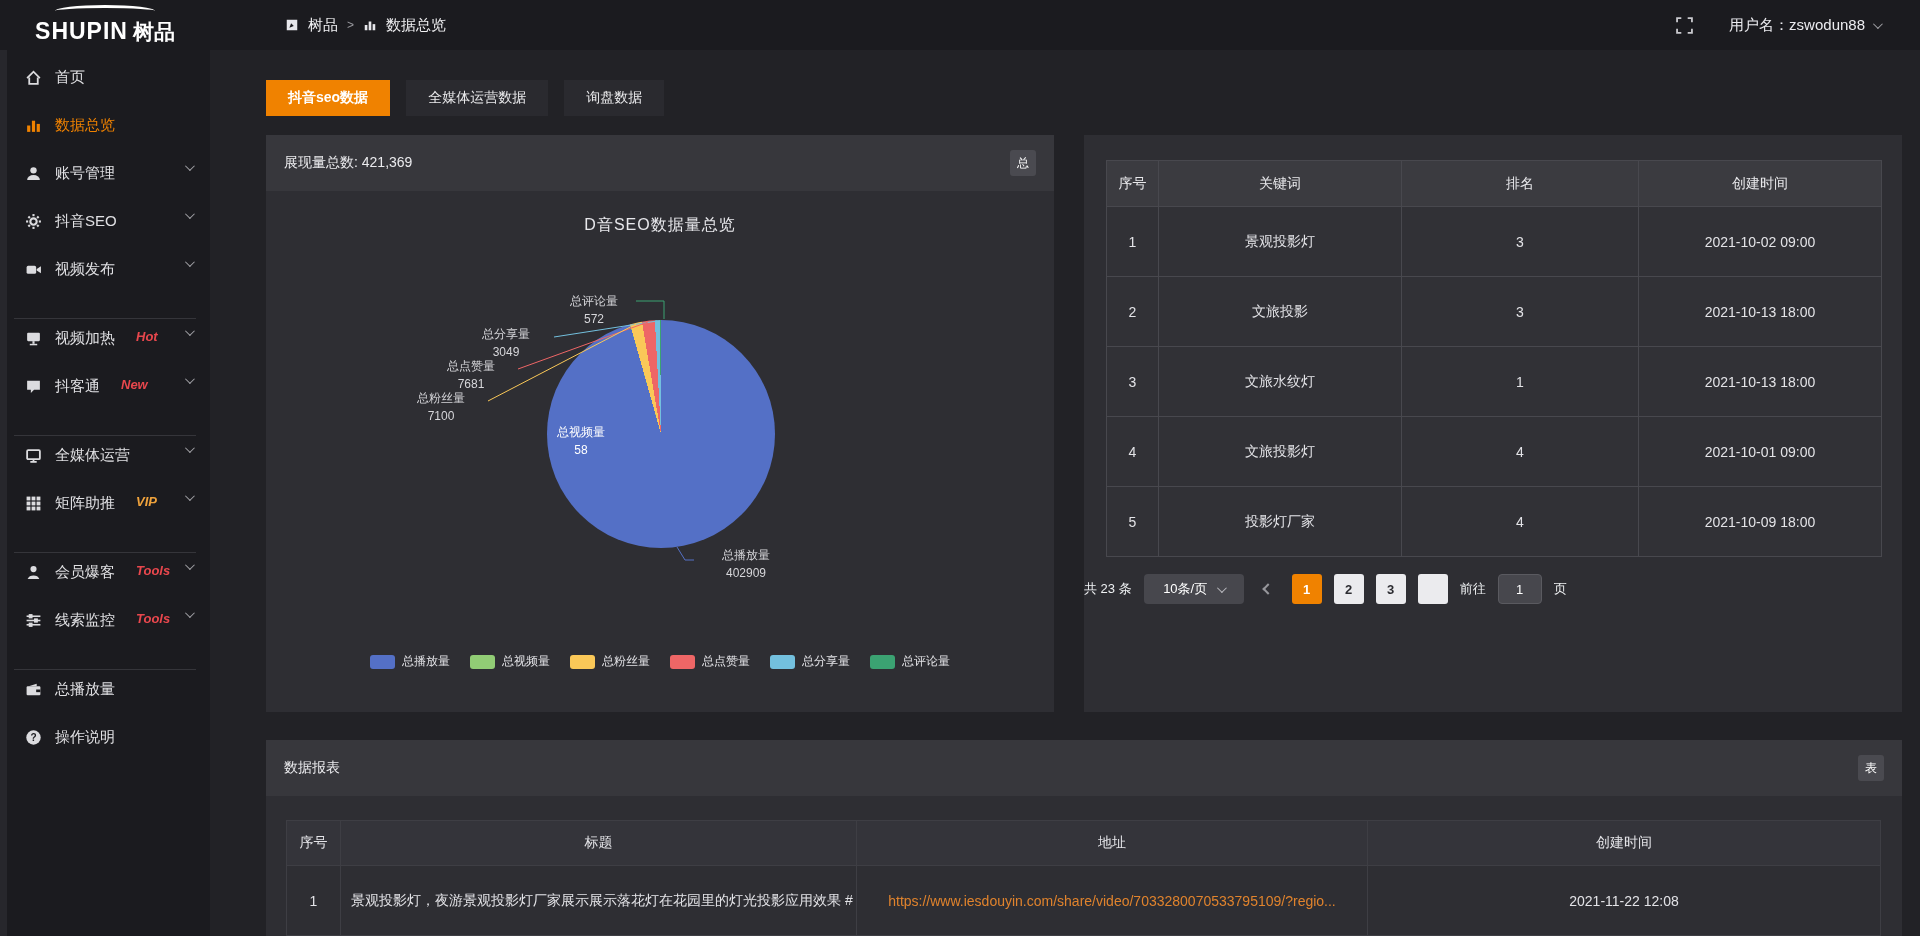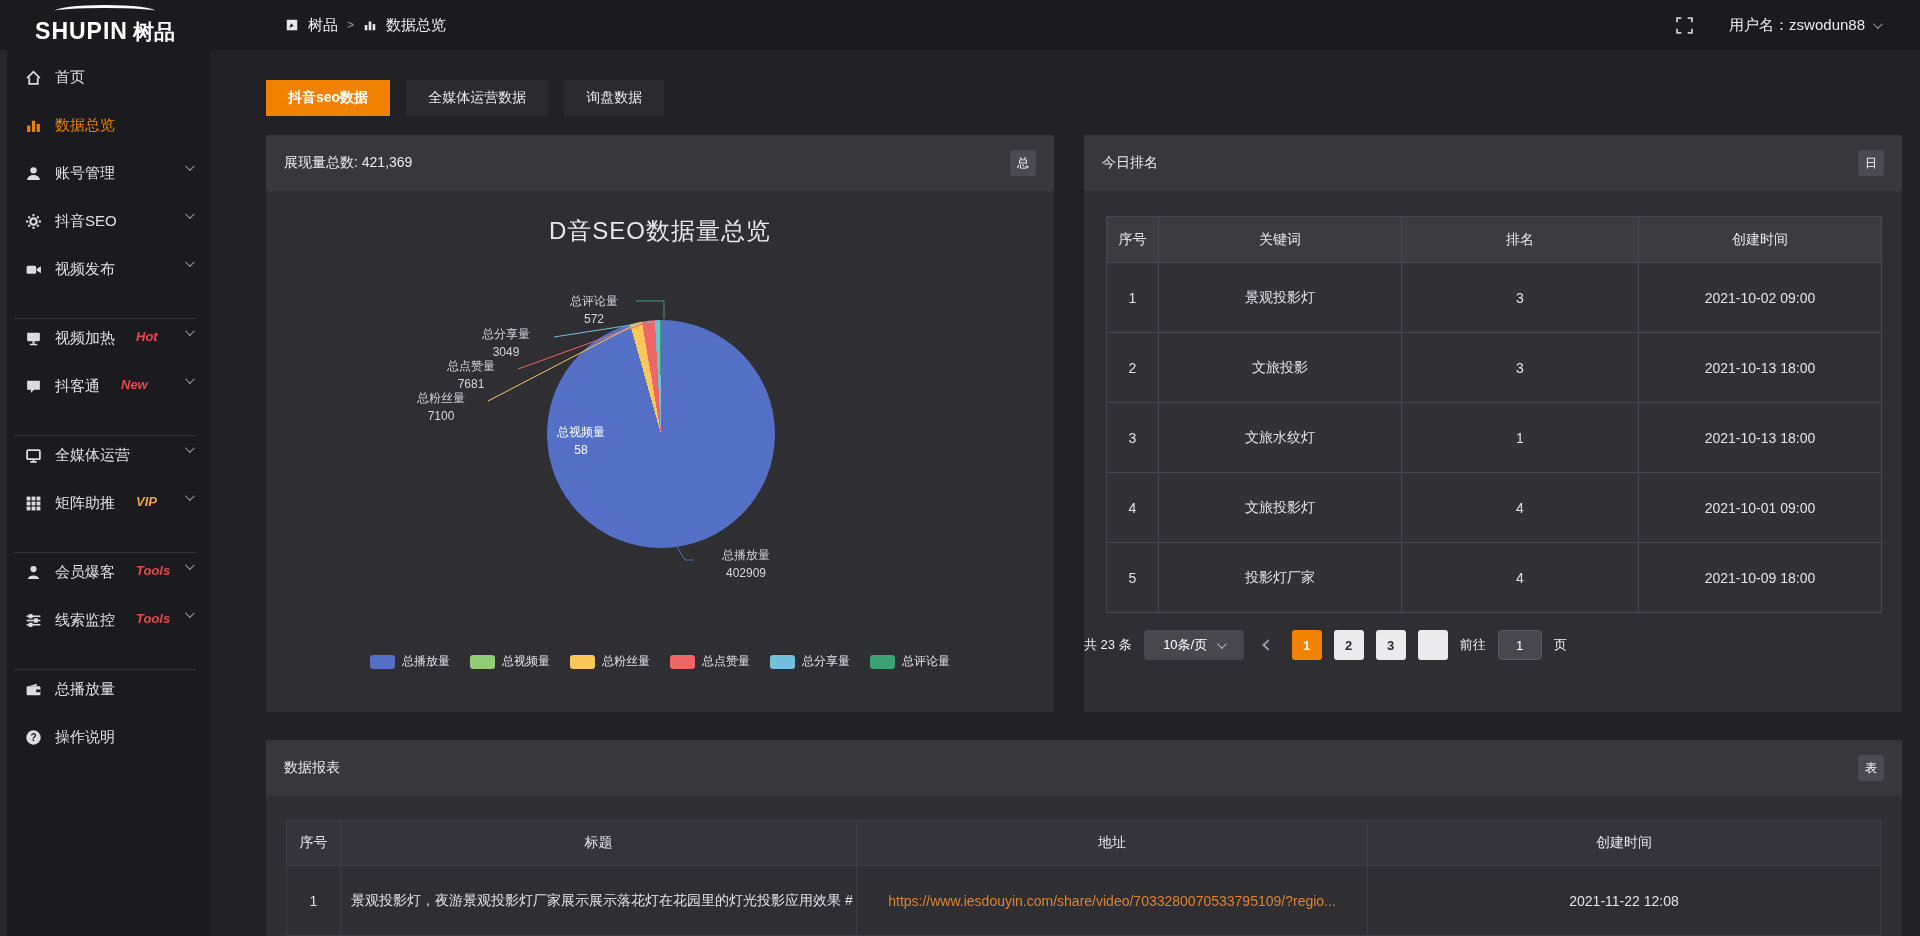--- a/index.html
+++ b/index.html
@@ -39,21 +39,21 @@
   .tab.active { color:#fff; font-weight:bold; }
   
   .panel { position:absolute; background:#2e2e33; }
   .panel-head { height:56px; background:#37373c; display:flex; align-items:center; justify-content:space-between; padding:0 18px; font-size:14px; color:#ebebee; }
   .corner-btn { width:26px; height:26px; background:#4a4a50; border-radius:3px; display:flex; align-items:center; justify-content:center; font-size:12px; color:#fff; cursor:pointer; }
   .panel-body { position:relative; height:calc(100% - 56px); }
   #overviewPanel { left:266px; top:135px; width:788px; height:577px; }
   #rankingPanel  { left:1084px; top:135px; width:818px; height:577px; }
   #reportPanel   { left:266px; top:740px; width:1636px; height:240px; }
   
-  .chart-title { position:absolute; left:0; right:0; top:24px; text-align:center; font-size:24px; letter-spacing:1px; color:#e8e8ec; font-weight:500; }
+  .chart-title { position:absolute; left:0; right:0; top:24px; text-align:center; font-size:16px; letter-spacing:1px; color:#e8e8ec; font-weight:500; }
   .pie { position:absolute; left:281px; top:129px; width:228px; height:228px; border-radius:50%; }
   .leaders { position:absolute; left:0; top:0; pointer-events:none; }
   .pie-label { position:absolute; font-size:12px; line-height:18px; color:#d6d6da; text-align:center; z-index:3; }
   .pie-label.inside { color:#fff; }
   .legend { position:absolute; left:0; right:0; top:462px; display:flex; justify-content:center; align-items:center; gap:20px; }
   .legend-item { display:flex; align-items:center; gap:7px; font-size:12px; color:#e3e3e7; cursor:pointer; }
   .legend-swatch { width:25px; height:14px; border-radius:3px; display:inline-block; }
   
   table { border-collapse:collapse; table-layout:fixed; }
   .rk-table { position:absolute; left:22px; top:25px; width:775px; }
@@ -356,24 +356,20 @@
         </div>
         <div class="legend-item">
           <span class="legend-swatch" style="background: rgb(59, 162, 114);"></span>
           <span>总评论量</span>
         </div>
       </div>
   </div>
 </div>
 
 <div class="panel" id="rankingPanel">
-  <div class="panel-head">
-    <span>今日排名</span>
-    <span class="corner-btn">日</span>
-  </div>
   <div class="panel-body">
     <table class="rk-table">
       <colgroup>
           <col style="width:52px">
           <col style="width:243px">
           <col style="width:237px">
           <col style="width:243px">
         </colgroup>
       <thead>
         <tr>

